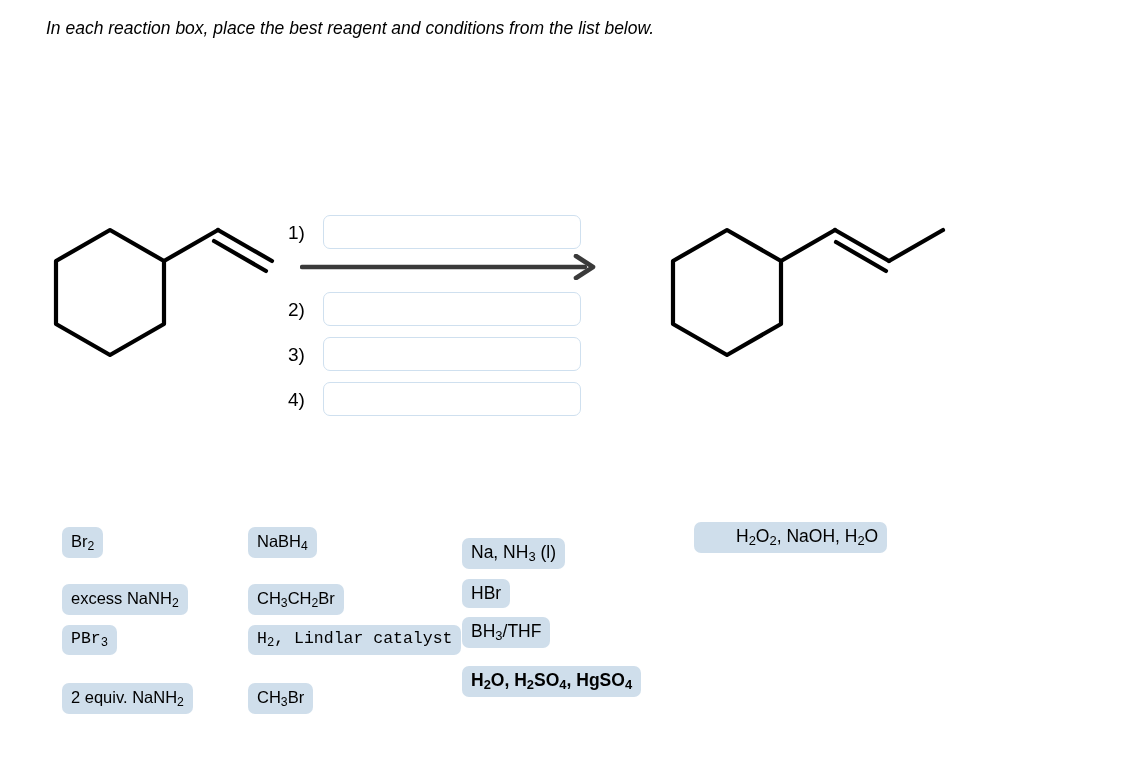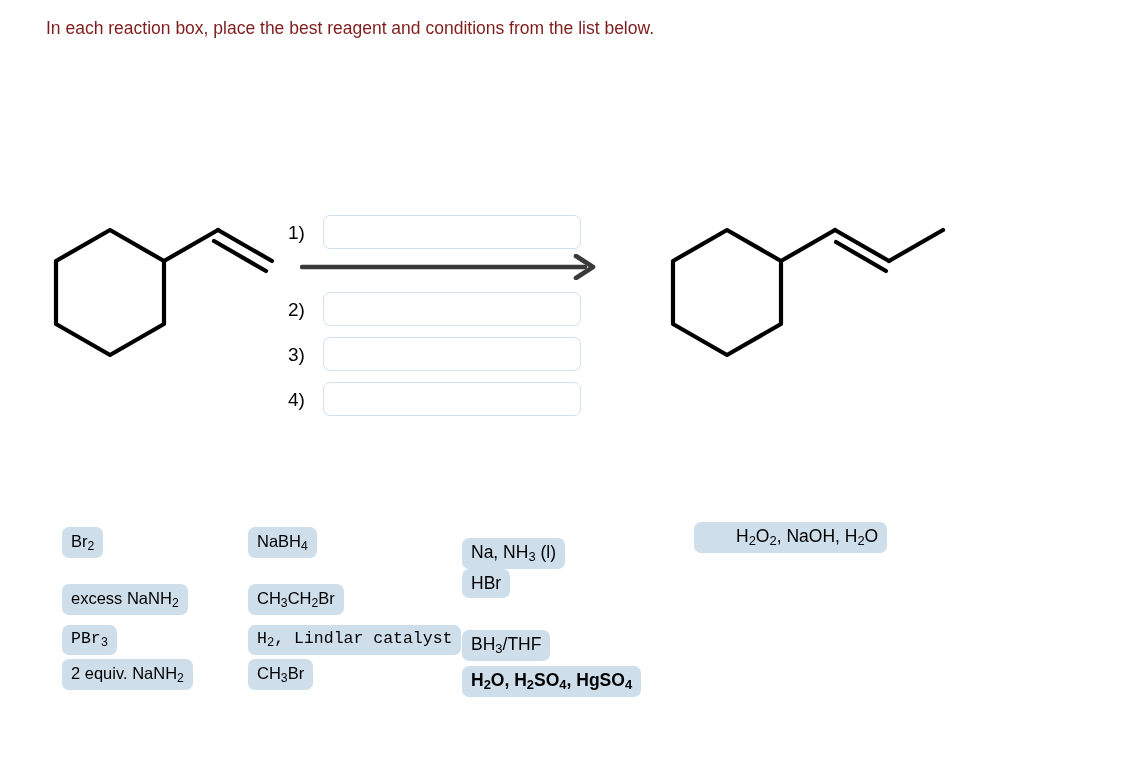--- a/index.html
+++ b/index.html
@@ -16,22 +16,23 @@
     color: #000000;
   }
 
   
   #prompt {
     position: absolute;
     left: 46px;
     top: 16px;
     font-size: 17.5px;
     line-height: 24px;
-    color: #7f1d1d;
+    color: #000000;
     white-space: nowrap;
+    font-style: italic;
   }
 
   
   #scheme {
     position: absolute;
     left: 0;
     top: 200px;
     width: 1140px;
     height: 250px;
   }
@@ -119,25 +120,25 @@
   }
   .chip-slot {
     position: absolute;
     left: 0;
     white-space: nowrap;
   }
   
   .rhythm-a .chip-slot:nth-child(1) { top: 27px; }
   .rhythm-a .chip-slot:nth-child(2) { top: 84px; text-decoration: underline; }
   .rhythm-a .chip-slot:nth-child(3) { top: 125px; font-family: Liberation Mono, monospace; }
-  .rhythm-a .chip-slot:nth-child(4) { top: 159px; text-decoration: underline; }
+  .rhythm-a .chip-slot:nth-child(4) { top: 183px; text-decoration: underline; }
   
   .rhythm-b .chip-slot:nth-child(1) { top: 38px; }
-  .rhythm-b .chip-slot:nth-child(2) { top: 69px; text-align: right; }
-  .rhythm-b .chip-slot:nth-child(3) { top: 130px; }
+  .rhythm-b .chip-slot:nth-child(2) { top: 79px; text-align: right; }
+  .rhythm-b .chip-slot:nth-child(3) { top: 117px; }
   .rhythm-b .chip-slot:nth-child(4) { top: 166px; font-weight: bold; }
   .rhythm-b .chip { font-size: 17.5px; }
   .rhythm-c .chip-slot:nth-child(1) { top: 22px; }
   .rhythm-c .chip { font-size: 17.5px; padding-left: 42px; }
 
   sub {
     font-size: 0.74em;
     vertical-align: baseline;
     position: relative;
     bottom: -0.26em;

